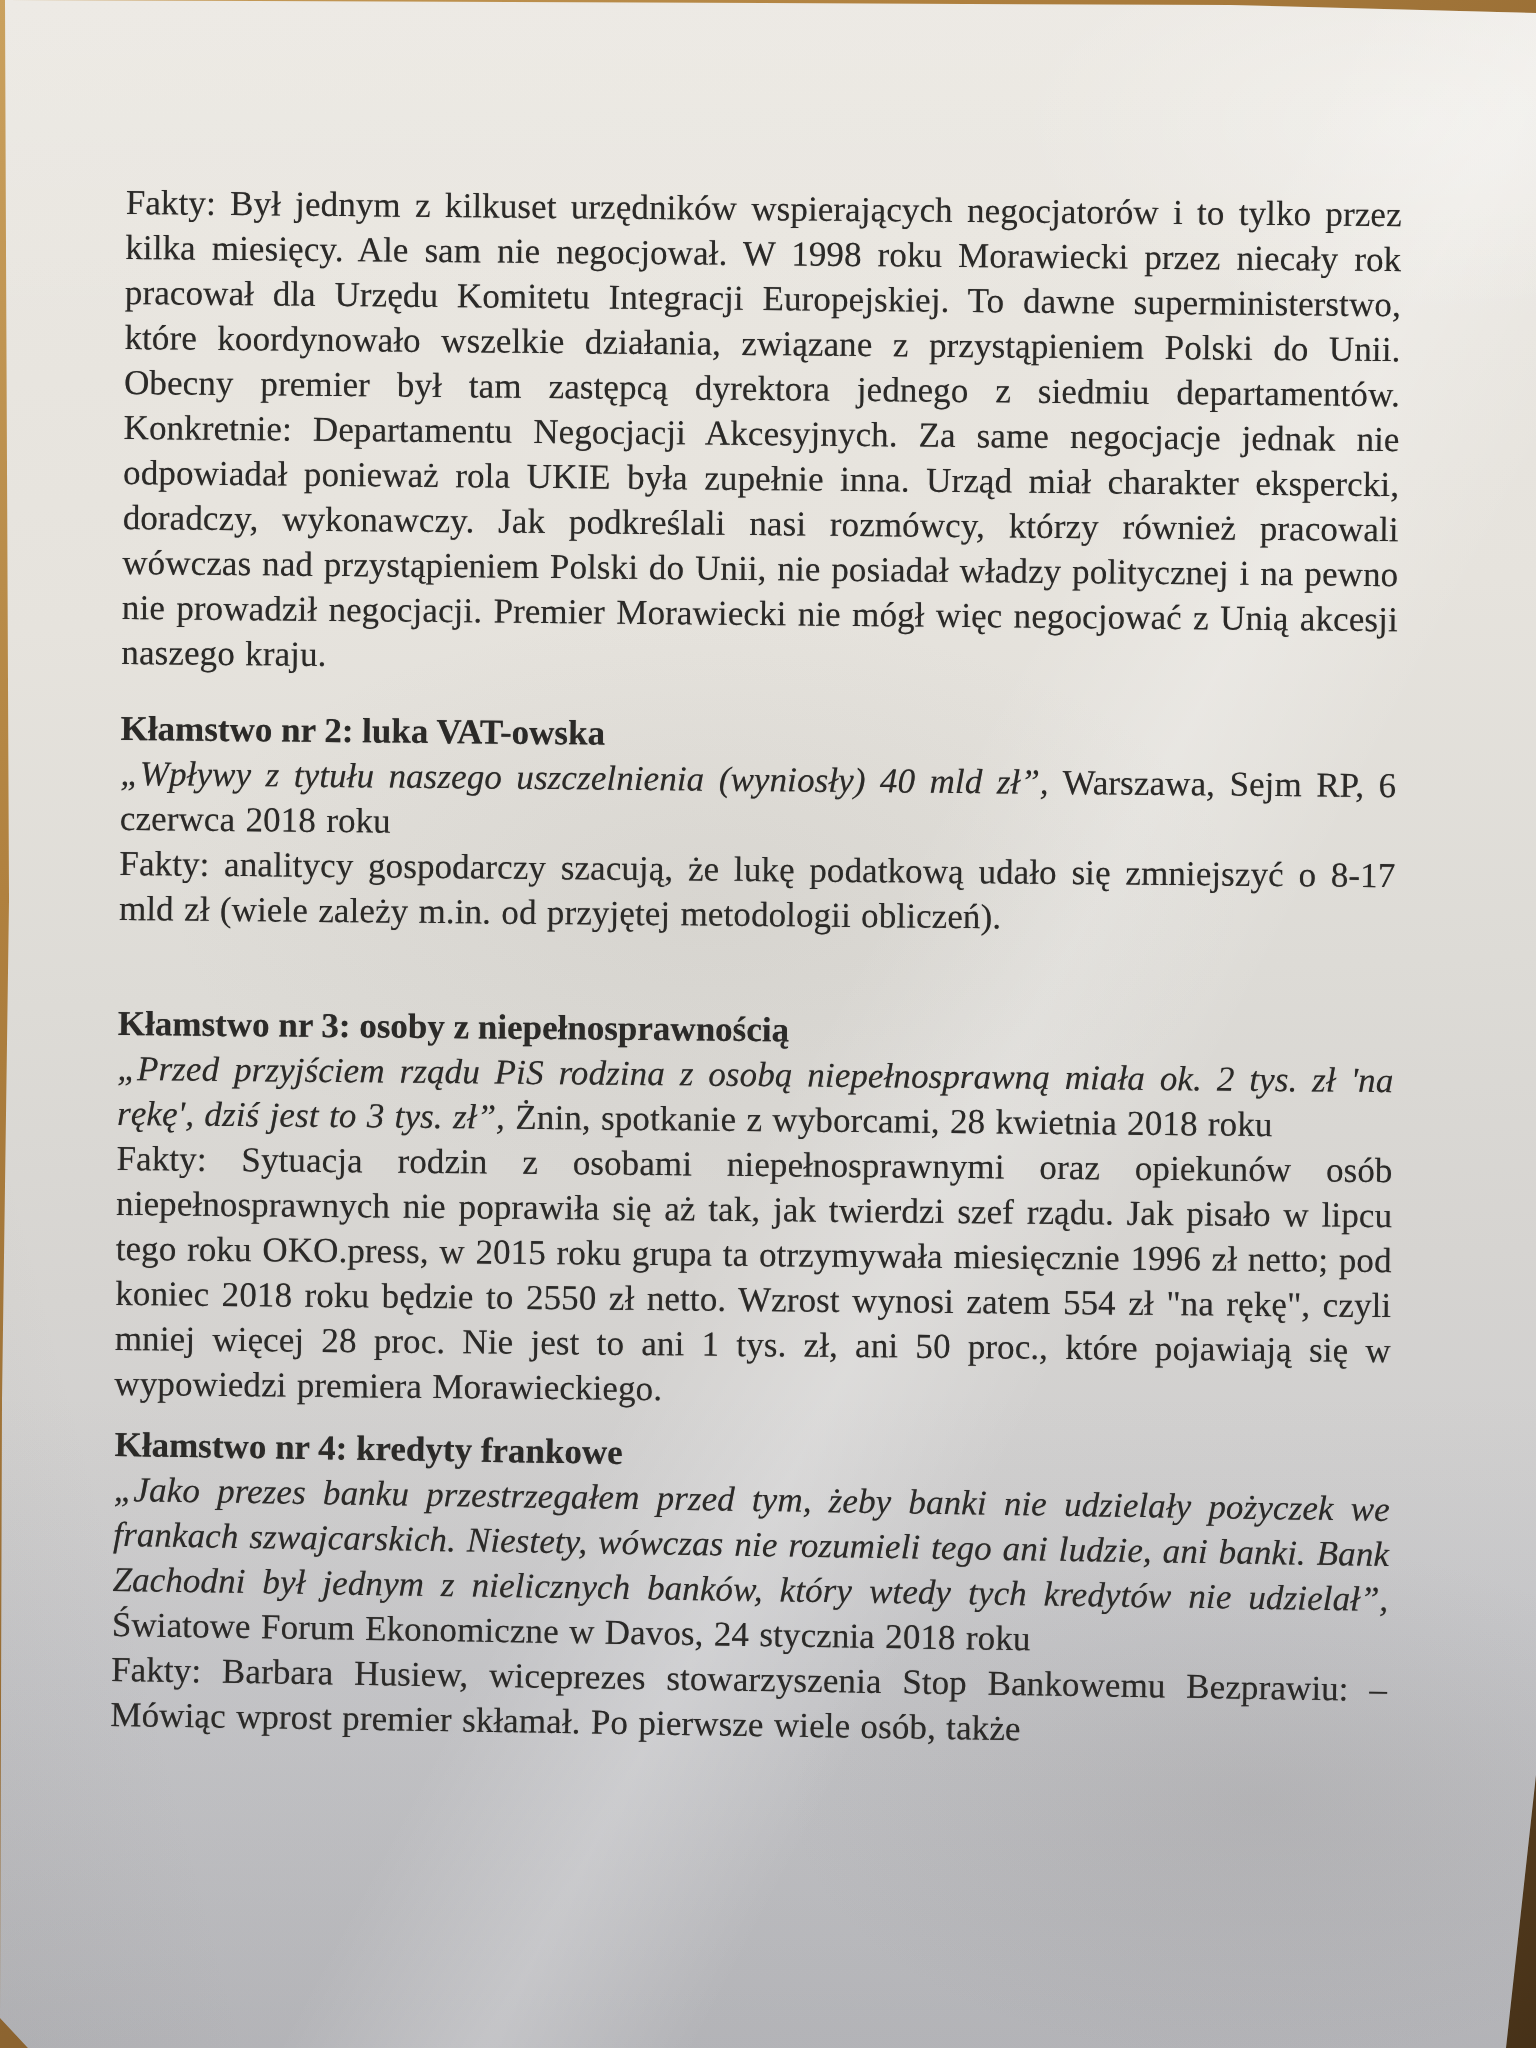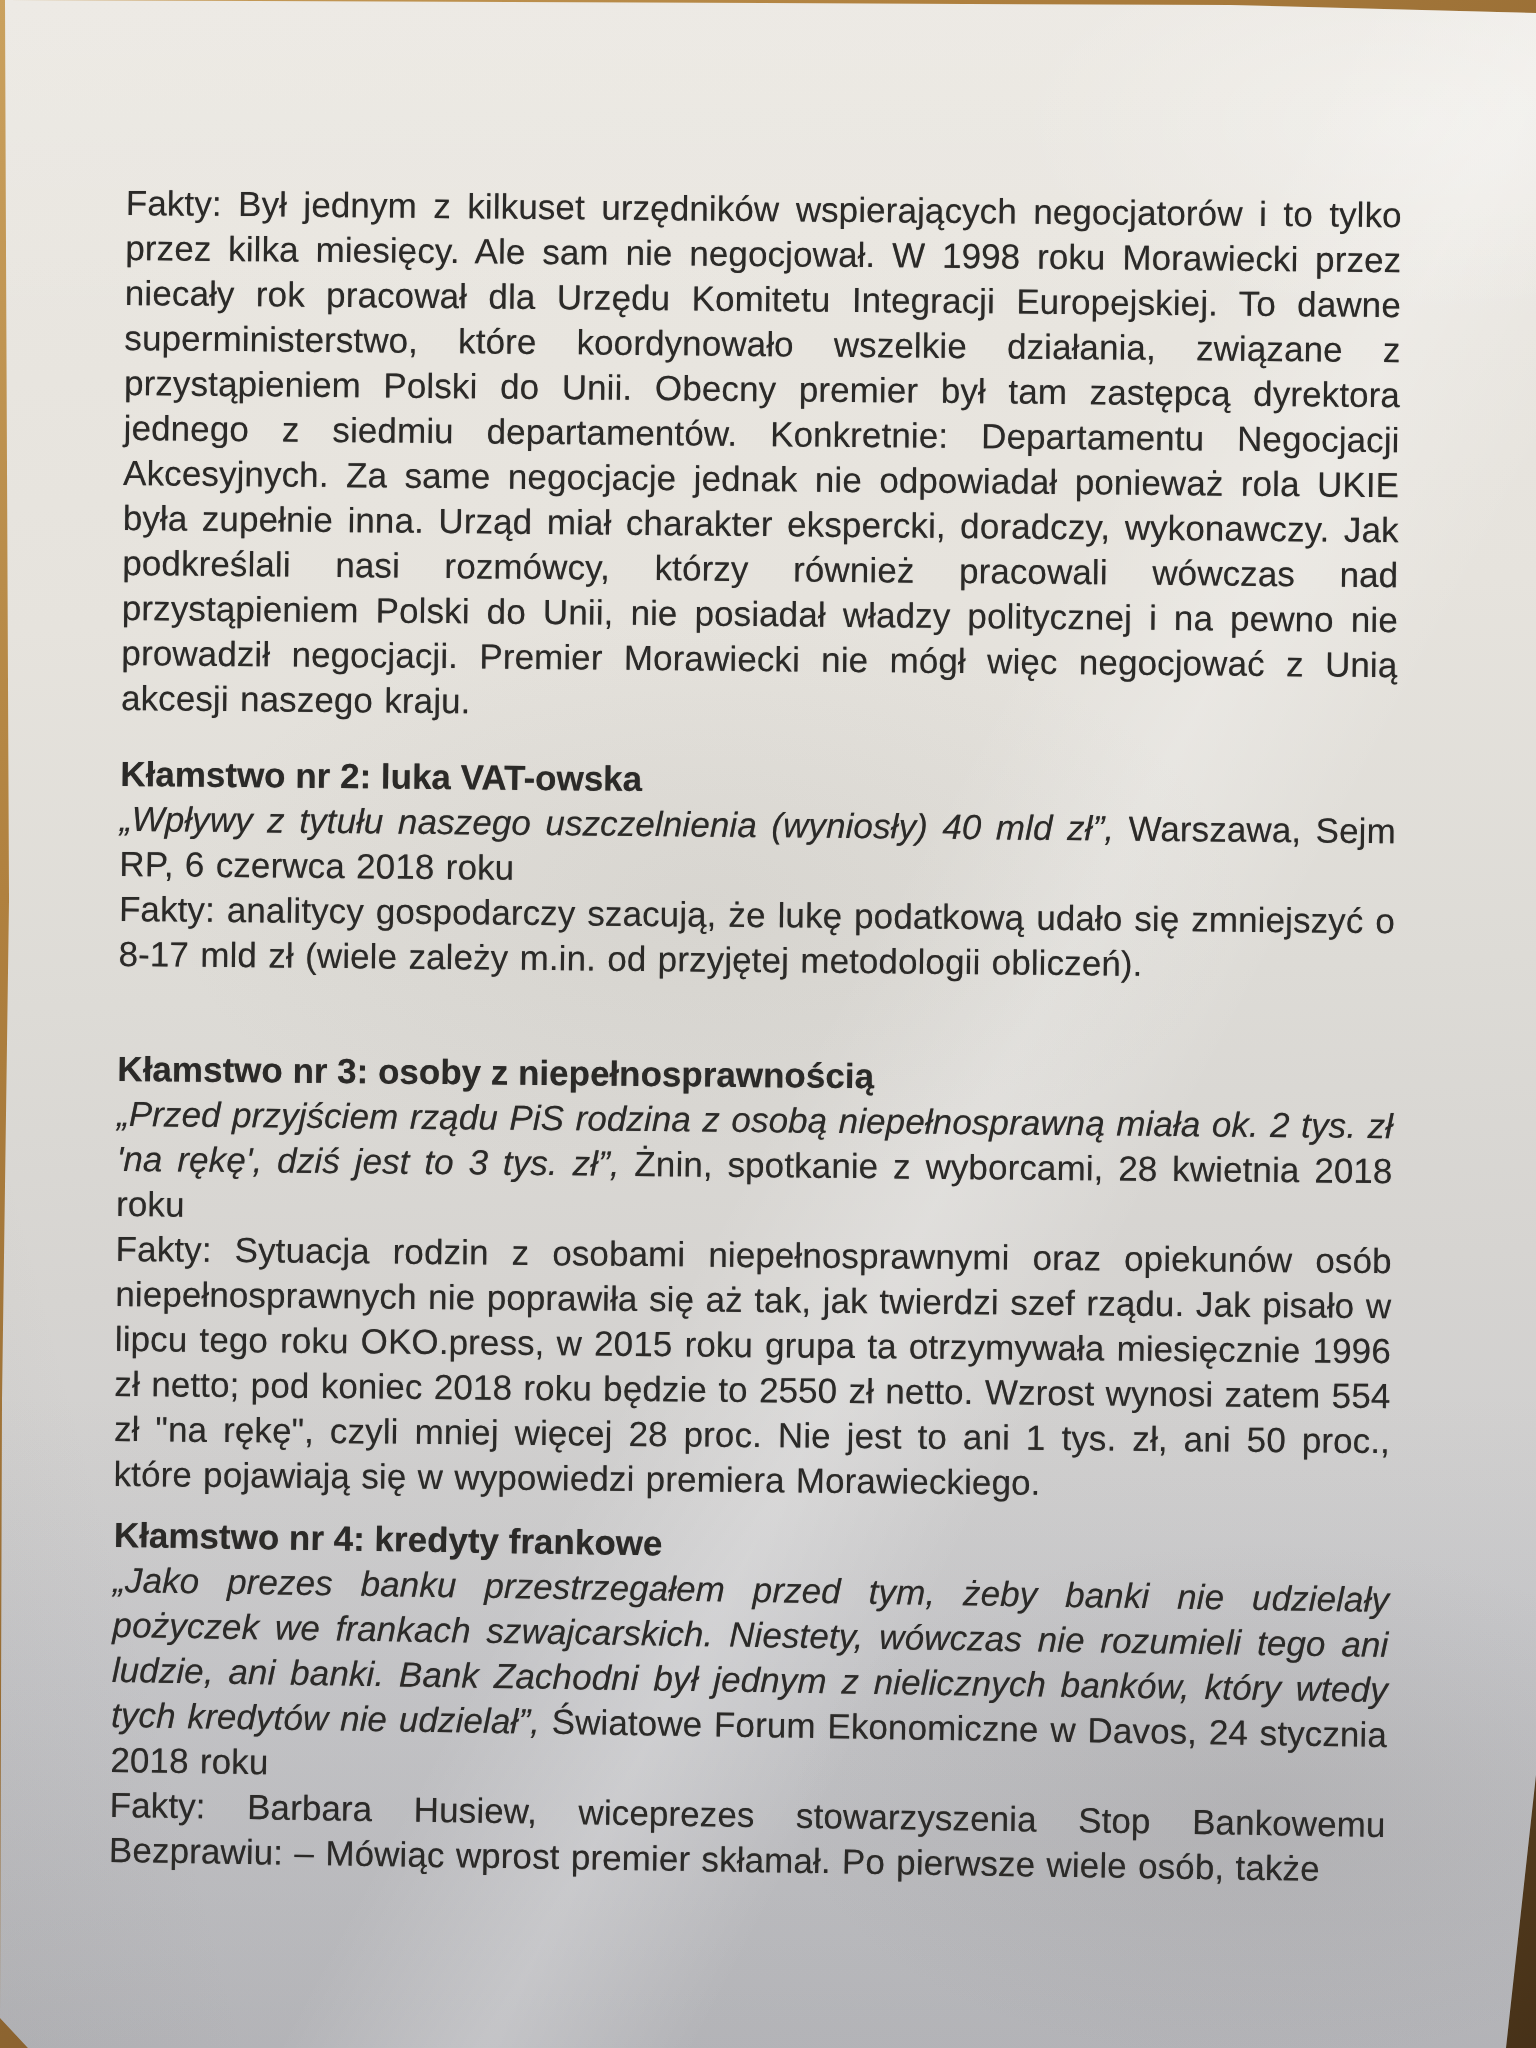--- a/index.html
+++ b/index.html
@@ -23,20 +23,21 @@
       2px 1400px, 9px 900px, 6px 250px
     );
     background:
       linear-gradient(178deg,
         #ebe8e2 0%, #e6e3dd 30%, #ddDBd6 48%,
         #d6d4d1 62%, #cbcbcd 80%, #c2c2c5 100%);
     background:
       linear-gradient(178deg,
         #ebe8e2 0%, #e6e3dd 30%, #dddbd6 48%,
         #d6d4d1 62%, #cbcbcd 80%, #c2c2c5 100%);
+    font-family: Liberation Serif, serif;
   }
   
   .sheen {
     position: absolute; inset: 0; pointer-events: none;
     background:
       radial-gradient(620px 300px at 92% 6%, rgba(255,255,255,0.30), transparent 65%),
       radial-gradient(900px 480px at 46% 44%, rgba(150,147,142,0.10), transparent 60%),
       radial-gradient(760px 420px at 82% 88%, rgba(125,122,122,0.16), transparent 62%),
       linear-gradient(118deg, transparent 52%, rgba(255,255,255,0.22) 60%, transparent 68%),
       linear-gradient(to bottom, rgba(255,255,255,0.10) 0%, transparent 18%, transparent 68%, rgba(108,110,118,0.18) 100%),

